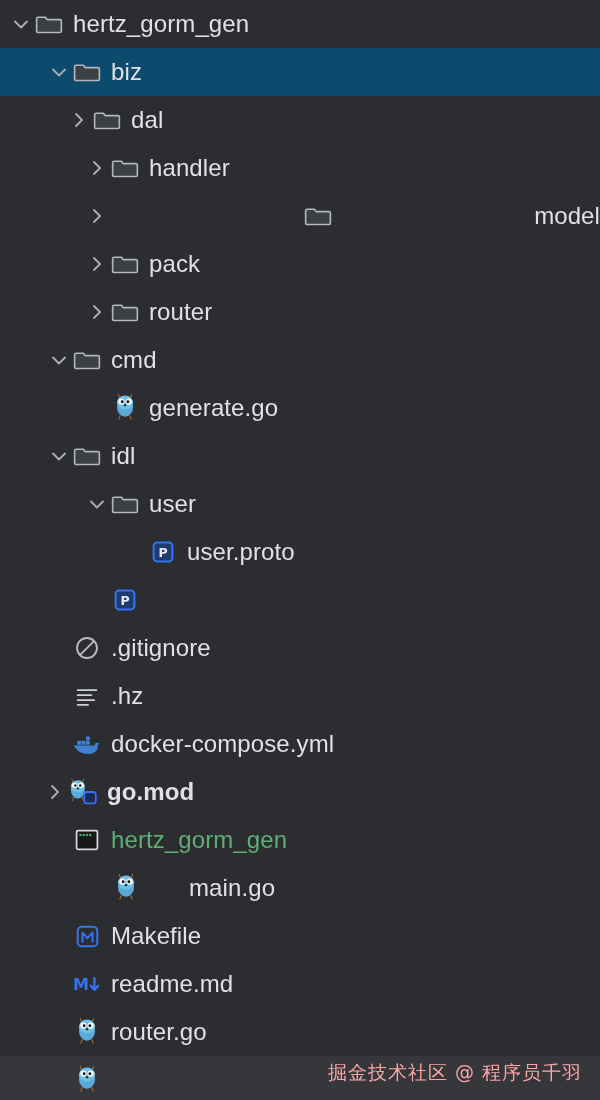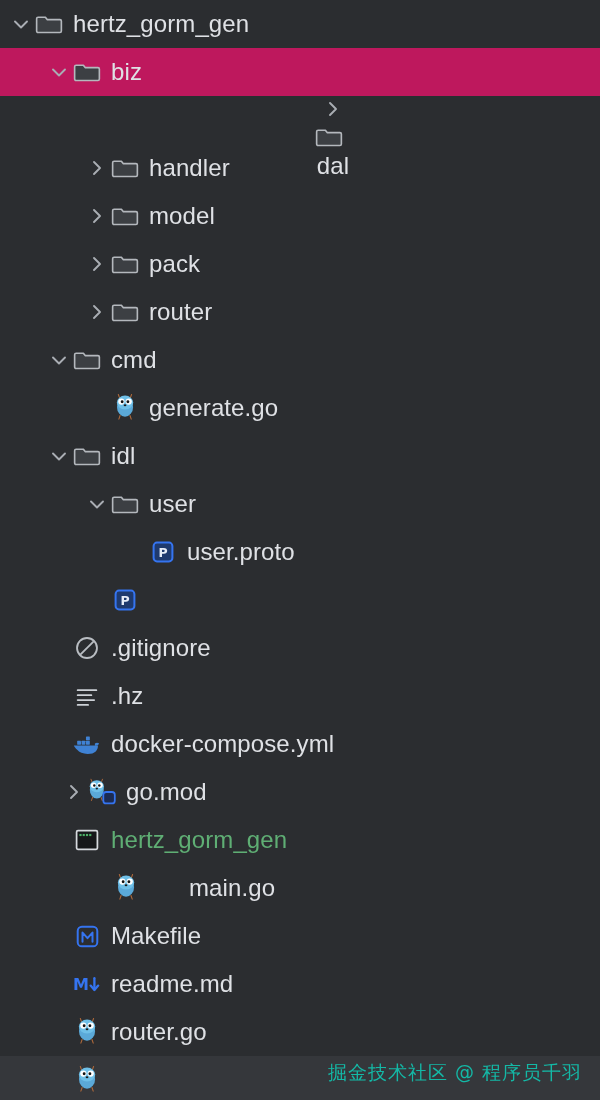--- a/index.html
+++ b/index.html
@@ -15,21 +15,21 @@
     background: #2b2d30;
   }
   .row {
     position: relative;
     display: flex;
     align-items: center;
     height: 48px;
     width: 600px;
     white-space: nowrap;
   }
-  .row.selected { background: #be185d; }
+  .row.selected { background: #0c4a6e; }
   .row.hovered  { background: #35373b; }
 
   .chev {
     width: 26px; height: 26px;
     flex: 0 0 26px;
     position: relative;
   }
   .chev.none { visibility: hidden; }
   .chev svg { display: block; width: 26px; height: 26px; }
 
@@ -48,21 +48,21 @@
     color: #dfe1e5;
     letter-spacing: .1px;
   }
   .label.green { color: #5fae74; }
 
   .watermark {
     position: absolute;
     right: 18px;
     bottom: 14px;
     font-size: 19px;
-    color: #14b8a6;
+    color: #fca5a5;
     font-family: "DejaVu Sans", sans-serif;
     letter-spacing: 1px;
   }
 </style>
 </head>
 <body>
 
 <div id="tree">
     <div class="row" style="padding-left: 8px;">
       <span class="chev">
@@ -83,21 +83,21 @@
           <path d="M7 10.5l6 6 6-6" fill="none" stroke="#a9adb3" stroke-width="1.9" stroke-linecap="round" stroke-linejoin="round"></path>
         </svg>
       </span>
       <span class="icon">
         <svg viewBox="0 0 24 24" width="28" height="28">
           <path d="M2.6 6.2h6.3l1.7 2.1h10.8a1.2 1.2 0 0 1 1.2 1.2v8.6a1.2 1.2 0 0 1-1.2 1.2H2.6a1.2 1.2 0 0 1-1.2-1.2V7.4A1.2 1.2 0 0 1 2.6 6.2z" fill="#3c3f43" stroke="#b4b8bd" stroke-width="1.4" stroke-linejoin="round"></path>
         </svg>
       </span>
       <span class="label">biz</span>
     </div>
-    <div class="row" style="padding-left: 66px; flex-direction: column;">
+    <div class="row" style="padding-left: 66px;">
       <span class="chev">
         <svg viewBox="0 0 26 26">
           <path d="M10 7l6 6-6 6" fill="none" stroke="#a9adb3" stroke-width="1.9" stroke-linecap="round" stroke-linejoin="round"></path>
         </svg>
       </span>
       <span class="icon">
         <svg viewBox="0 0 24 24" width="28" height="28">
           <path d="M2.6 6.2h6.3l1.7 2.1h10.8a1.2 1.2 0 0 1 1.2 1.2v8.6a1.2 1.2 0 0 1-1.2 1.2H2.6a1.2 1.2 0 0 1-1.2-1.2V7.4A1.2 1.2 0 0 1 2.6 6.2z" fill="#3c3f43" stroke="#b4b8bd" stroke-width="1.4" stroke-linejoin="round"></path>
         </svg>
       </span>
@@ -109,21 +109,21 @@
           <path d="M10 7l6 6-6 6" fill="none" stroke="#a9adb3" stroke-width="1.9" stroke-linecap="round" stroke-linejoin="round"></path>
         </svg>
       </span>
       <span class="icon">
         <svg viewBox="0 0 24 24" width="28" height="28">
           <path d="M2.6 6.2h6.3l1.7 2.1h10.8a1.2 1.2 0 0 1 1.2 1.2v8.6a1.2 1.2 0 0 1-1.2 1.2H2.6a1.2 1.2 0 0 1-1.2-1.2V7.4A1.2 1.2 0 0 1 2.6 6.2z" fill="#3c3f43" stroke="#b4b8bd" stroke-width="1.4" stroke-linejoin="round"></path>
         </svg>
       </span>
       <span class="label">handler</span>
     </div>
-    <div class="row" style="padding-left: 84px;">
+    <div class="row" style="padding-left: 84px; justify-content: space-between;">
       <span class="chev">
         <svg viewBox="0 0 26 26">
           <path d="M10 7l6 6-6 6" fill="none" stroke="#a9adb3" stroke-width="1.9" stroke-linecap="round" stroke-linejoin="round"></path>
         </svg>
       </span>
       <span class="icon">
         <svg viewBox="0 0 24 24" width="28" height="28">
           <path d="M2.6 6.2h6.3l1.7 2.1h10.8a1.2 1.2 0 0 1 1.2 1.2v8.6a1.2 1.2 0 0 1-1.2 1.2H2.6a1.2 1.2 0 0 1-1.2-1.2V7.4A1.2 1.2 0 0 1 2.6 6.2z" fill="#3c3f43" stroke="#b4b8bd" stroke-width="1.4" stroke-linejoin="round"></path>
         </svg>
       </span>
@@ -269,21 +269,21 @@
             <rect x="14.9" y="9.6" width="4.1" height="4.1" rx=".5"></rect>
             <rect x="14.9" y="5" width="4.1" height="4.1" rx=".5"></rect>
             <rect x="5.5" y="9.6" width="4.1" height="4.1" rx=".5"></rect>
             <path d="M2 14.6h25.6c.3 2.1-.5 4.6-2.3 6.3-1.9 1.8-4.8 2.7-8.6 2.7-5 0-9-1.6-11.2-4.4C3.8 17.6 2.4 16 2 14.6z"></path>
             <path d="M24.4 12.5c1.5-1 3-1 4.4-.2-.2 1.3-1 2.1-2.3 2.4-.9.2-1.6.1-2.1-.2z"></path>
           </g>
         </svg>
       </span>
       <span class="label">docker-compose.yml</span>
     </div>
-    <div class="row" style="padding-left: 61px;">
+    <div class="row" style="padding-left: 42px; font-weight: bold;">
       <span class="chev">
         <svg viewBox="0 0 26 26">
           <path d="M10 7l6 6-6 6" fill="none" stroke="#a9adb3" stroke-width="1.9" stroke-linecap="round" stroke-linejoin="round"></path>
         </svg>
       </span>
       <span class="icon">
         <svg viewBox="0 0 34 30" width="34" height="30">
           <g transform="translate(1,0) scale(0.88)">
             <g stroke="#b06a3b" stroke-width="1.2" stroke-linecap="round">
               <line x1="6" y1="24" x2="4.6" y2="28"></line>

